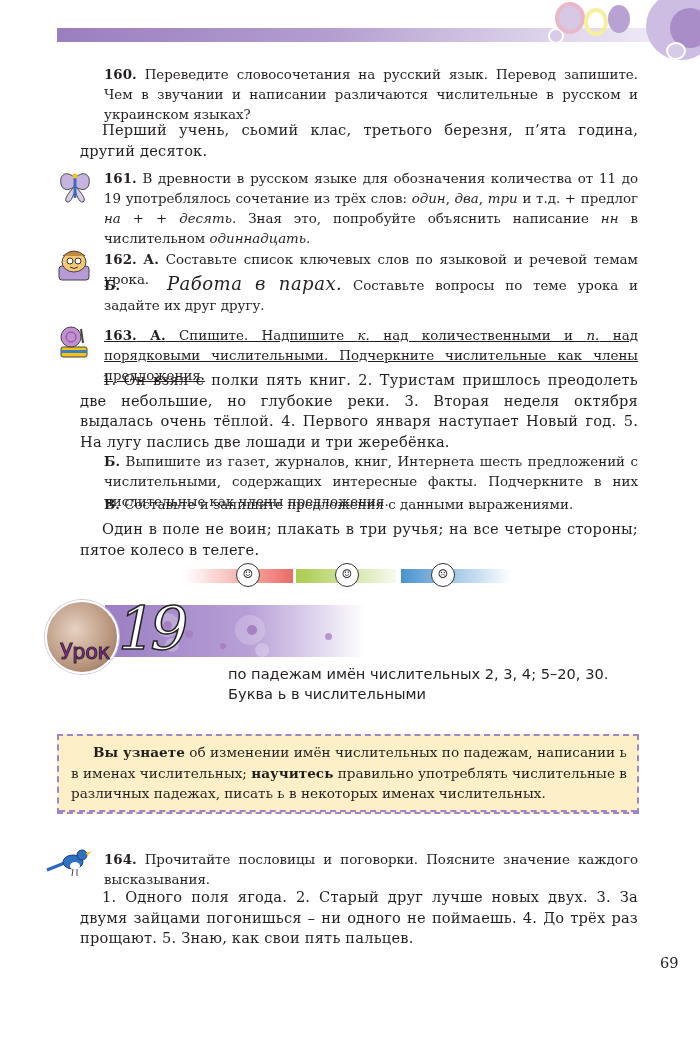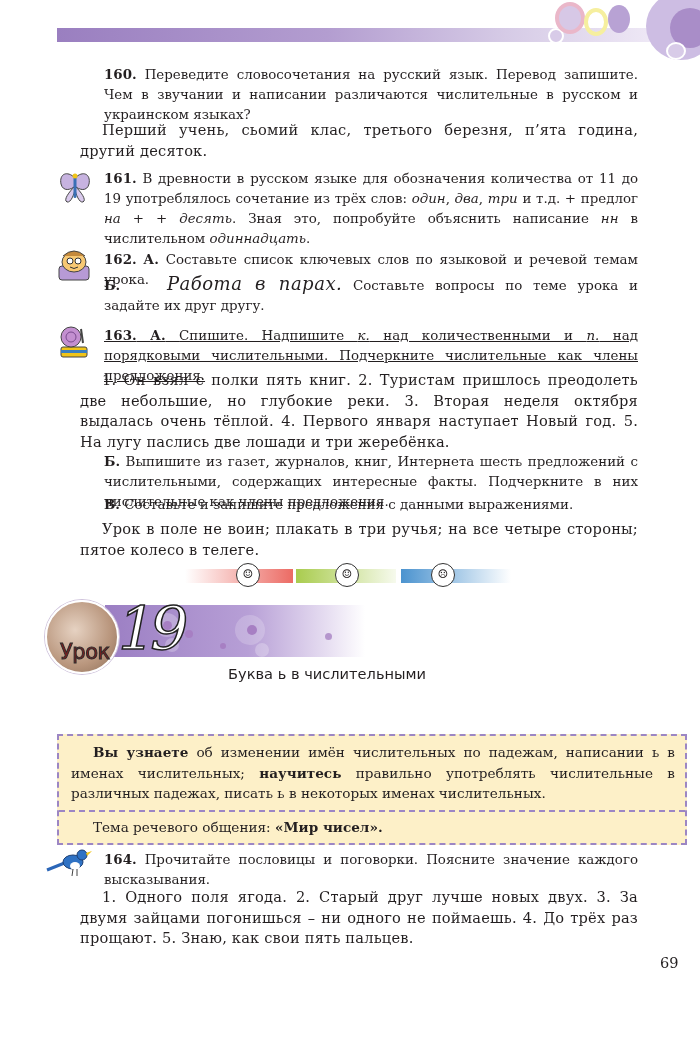--- a/index.html
+++ b/index.html
@@ -26,31 +26,31 @@
   .mood { position:absolute; top:569px; height:14px; }
   .face { position:absolute; top:563px; width:24px; height:24px; border-radius:50%; background:#fff;
           border:1.5px solid #333; box-sizing:border-box; font-size:12px; text-align:center; line-height:20px; }
 
   
   .lesson-band { left:105px; top:605px; width:260px; height:52px;
                  background:linear-gradient(to right,#9b7ec3 0%,#b79fd6 55%,#e6ddf1 85%,rgba(255,255,255,0) 100%); }
   .lesson-photo { left:45px; top:600px; width:70px; height:70px; border-radius:50%;
                   background:radial-gradient(circle at 40% 40%,#e6d2c2 0%,#b9967d 60%,#8a6c57 100%);
                   border:2px solid #fff; box-shadow:0 0 0 1px #cfc3dc; }
-  .lesson-word { left:60px; top:640px; font-family:"DejaVu Sans", sans-serif; font-size:21px; color:#7f1d1d;
+  .lesson-word { left:60px; top:640px; font-family:"DejaVu Sans", sans-serif; font-size:21px; color:#a21caf;
                  -webkit-text-stroke:1px #2d2d2d; letter-spacing:-0.5px; }
   .lesson-num { left:118px; top:594px; font-family:"DejaVu Serif", serif; font-style:italic; font-size:60px; line-height:70px;
                 color:#ffffff; -webkit-text-stroke:1.5px #222; letter-spacing:-6px; }
   .dot { position:absolute; border-radius:50%; }
 
   .lesson-title { left:228px; top:664px; width:420px; font-family:"DejaVu Sans", sans-serif; font-size:14.6px;
                   line-height:20px; color:#231f20; font-weight:500; }
 
   
-  .goals { left:57px; top:734px; width:630px; background:#fdf0c8; border:2px dashed #9c86c4; box-sizing:border-box; }
+  .goals { left:57px; top:734px; width:582px; background:#fdf0c8; border:2px dashed #9c86c4; box-sizing:border-box; }
   .goals-top { padding:6px 10px 6px 12px; font-size:13.6px; line-height:20.5px; text-align:justify;
                border-bottom:2px dashed #9c86c4; }
   .goals-bottom { padding:5px 12px 6px 12px; font-size:13.6px; line-height:20px; }
 
   .page-number { left:617px; top:955px; font-size:14.5px;margin-left:43px; }
 </style>
 </head>
 <body>
 
 <div class="abs top-bar"></div>
@@ -127,21 +127,21 @@
 </div>
 <div class="ex" style="top:451px;">
   <span class="num">Б.</span>
   <span>Выпишите из газет, журналов, книг, Интернета шесть предложений с числительными, содержащих интересные факты. Подчеркните в них числительные как члены предложения.</span>
 </div>
 <div class="ex" style="top:494px;">
   <span class="num">В.</span>
   <span>Составьте и запишите предложения с данными выражениями.</span>
 </div>
 <div class="big" style="top:519px;">
-  <span style="padding-left:22px;">Урок в поле не воин; плакать в три ручья; на все четыре стороны; пятое колесо в телеге.</span>
+  <span style="padding-left:22px;">Один в поле не воин; плакать в три ручья; на все четыре стороны; пятое колесо в телеге.</span>
 </div>
 
 <div class="mood" style="left:185px;width:108px;background:linear-gradient(to right,rgba(236,107,100,0),#ec6b64);"></div>
 <div class="mood" style="left:296px;width:100px;background:linear-gradient(to right,#a9cc4e,rgba(169,204,78,0.1));"></div>
 <div class="mood" style="left:401px;width:110px;background:linear-gradient(to right,#4b93cf,rgba(75,147,207,0));"></div>
 <div class="face" style="left:236px;">☺</div>
 <div class="face" style="left:335px;">☺</div>
 <div class="face" style="left:431px;">☹</div>
 
 <div class="abs lesson-band">
@@ -153,29 +153,27 @@
   <div class="dot" style="left:142px;top:20px;width:10px;height:10px;background:#a77fc3;"></div>
   <div class="dot" style="left:115px;top:38px;width:6px;height:6px;background:#a77fc3;"></div>
   <div class="dot" style="left:150px;top:38px;width:14px;height:14px;background:rgba(255,255,255,0.25);"></div>
   <div class="dot" style="left:220px;top:28px;width:7px;height:7px;background:#b596cd;"></div>
 </div>
 <div class="abs lesson-photo"></div>
 <div class="abs lesson-word">Урок</div>
 <div class="abs lesson-num">19</div>
 
 <div class="abs lesson-title">
+  <div>по падежам имён числительных 2, 3, 4; 5–20, 30.</div>
   <div>Буква ь в числительными</div>
 </div>
 
 <div class="abs goals">
   <div class="goals-top">
     <span style="padding-left:22px;"></span><b>Вы узнаете</b><span> об изменении имён числительных по падежам, написании ь в именах числительных; </span><b>научитесь</b><span> правильно употреблять числительные в различных падежах, писать ь в некоторых именах числительных.</span>
-  </div>
-  <div class="goals-bottom">
-    <span style="padding-left:22px;"></span><span>Тема речевого общения: </span><b>«Мир чисел».</b>
   </div>
 </div>
 
 <div class="icon" style="left:45px;top:848px;width:50px;">
   <svg width="48" height="32" viewBox="0 0 48 32">
     <path d="M2 22 L22 14" stroke="#2b66b8" stroke-width="3"></path>
     <ellipse cx="28" cy="14" rx="10" ry="7" fill="#2f72c4" stroke="#1d3f73"></ellipse>
     <circle cx="37" cy="7" r="5" fill="#2f72c4" stroke="#1d3f73"></circle>
     <path d="M41 5 L47 3 L42 8 Z" fill="#f0c419"></path>
     <ellipse cx="30" cy="18" rx="5" ry="4" fill="#fff"></ellipse>

